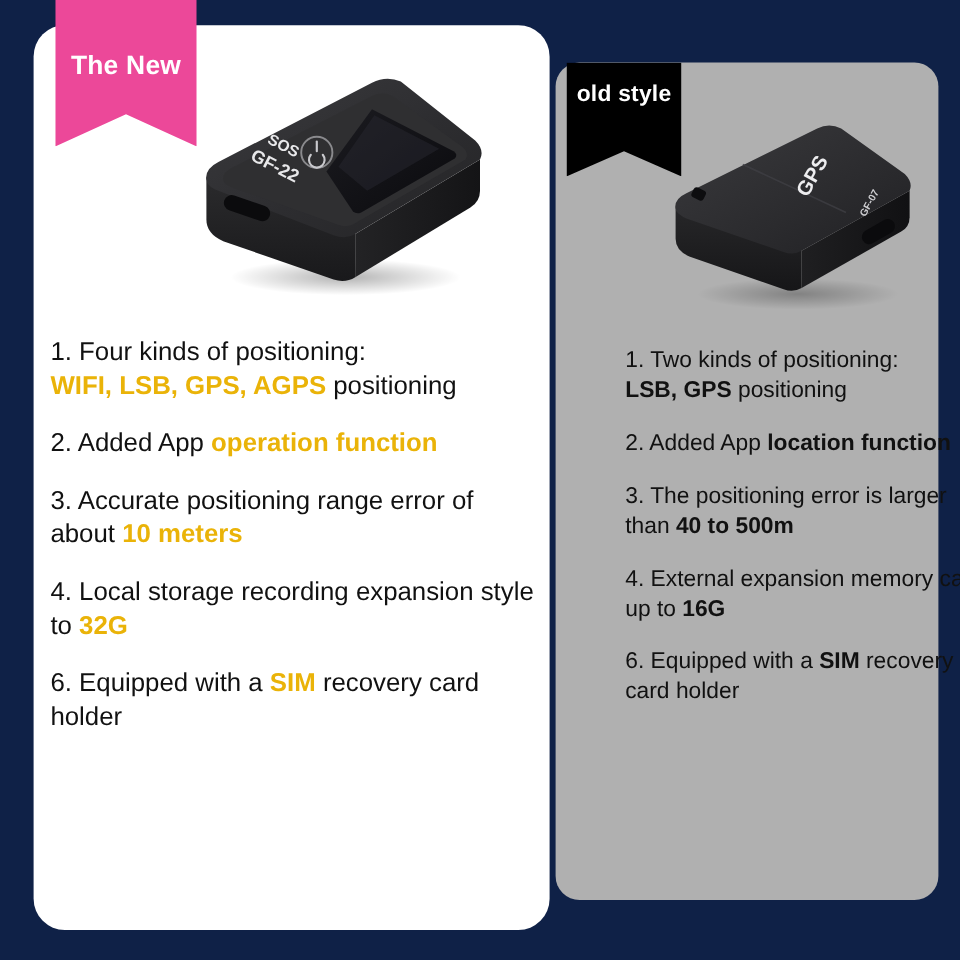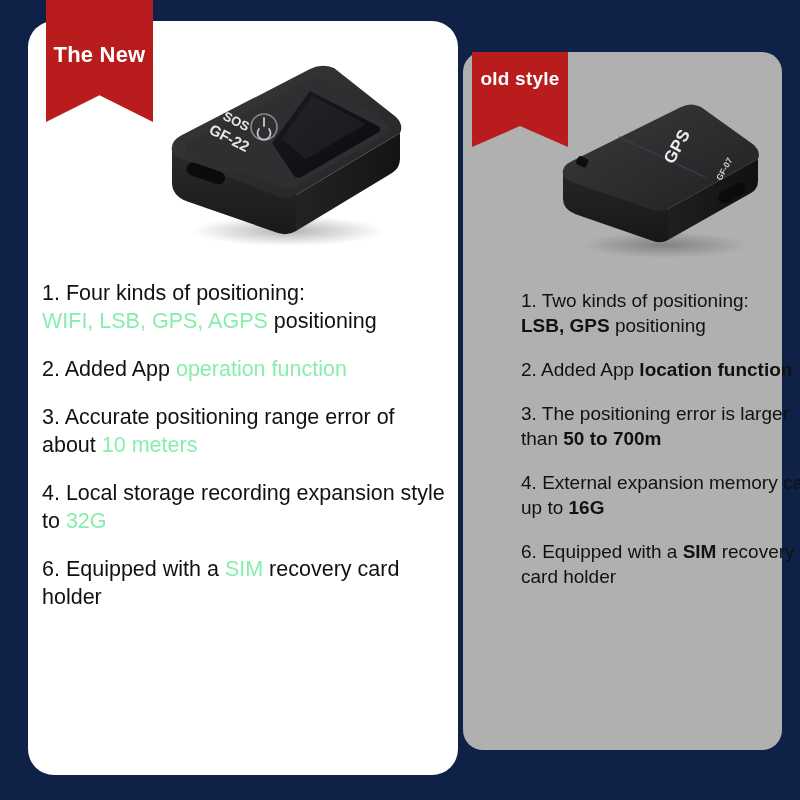--- a/index.html
+++ b/index.html
@@ -44,34 +44,34 @@
     justify-content: center;
     color: #ffffff;
     font-weight: bold;
     letter-spacing: .2px;
     -webkit-clip-path: polygon(0 0, 100% 0, 100% 100%, 50% 78%, 0 100%);
     clip-path: polygon(0 0, 100% 0, 100% 100%, 50% 78%, 0 100%);
   }
   .ribbon-new {
     left: 46px;
     top: 0px;
-    width: 107px;
+    width: 118px;
     height: 122px;
-    background: #b91c1c;
+    background: #ec4899;
     font-size: 22px;
     padding-top: 42px;
     box-sizing: border-box;
     justify-content: center;
   }
   .ribbon-old {
     left: 472px;
     top: 52px;
     width: 96px;
     height: 95px;
-    background: #b91c1c;
+    background: #000000;
     font-size: 19px;
     padding-top: 16px;
     box-sizing: border-box;
   }
 
   
   .device-wrap { position: absolute; }
   .device-new { left: 160px; top: 55px; width: 250px; height: 195px; }
   .device-old { left: 555px; top: 95px; width: 215px; height: 165px; }
 
@@ -92,21 +92,21 @@
     left: 473px;
     top: 288px;
     width: 310px;
     font-size: 19px;
     line-height: 25px;
     color: #111111;
     margin-left: 48px;
   }
   .spec-item { margin-bottom: 20px; }
   .speclist-old .spec-item { margin-bottom: 19px; }
-  .hl-red { color: #86efac; font-weight: normal; }
+  .hl-red { color: #eab308; font-weight: bold; }
   .hl-bold { color: #111111; font-weight: bold; }
 </style>
 </head>
 <body>
 
 <div id="stage">
 
   <div class="card-new"></div>
 
   <div class="device-wrap device-new">
@@ -222,18 +222,18 @@
     </svg>
   </div>
 
   <div class="ribbon ribbon-old">
     <span>old style</span>
   </div>
 
   <div class="speclist speclist-old">
       <div class="spec-item"><span>1.</span><span> Two kinds of positioning:</span><br><span class="hl-bold">LSB, GPS</span><span> positioning</span></div>
       <div class="spec-item"><span>2.</span><span> Added App </span><span class="hl-bold">location function</span></div>
-      <div class="spec-item"><span>3.</span><span> The positioning error is larger than </span><span class="hl-bold">50 to 700m</span></div>
+      <div class="spec-item"><span>3.</span><span> The positioning error is larger than </span><span class="hl-bold">40 to 500m</span></div>
       <div class="spec-item"><span>4.</span><span> External expansion memory card up to </span><span class="hl-bold">16G</span></div>
       <div class="spec-item"><span>6.</span><span> Equipped with a </span><span class="hl-bold">SIM</span><span> recovery card holder</span></div>
     </div>
 
 </div>
 
 </body></html>

